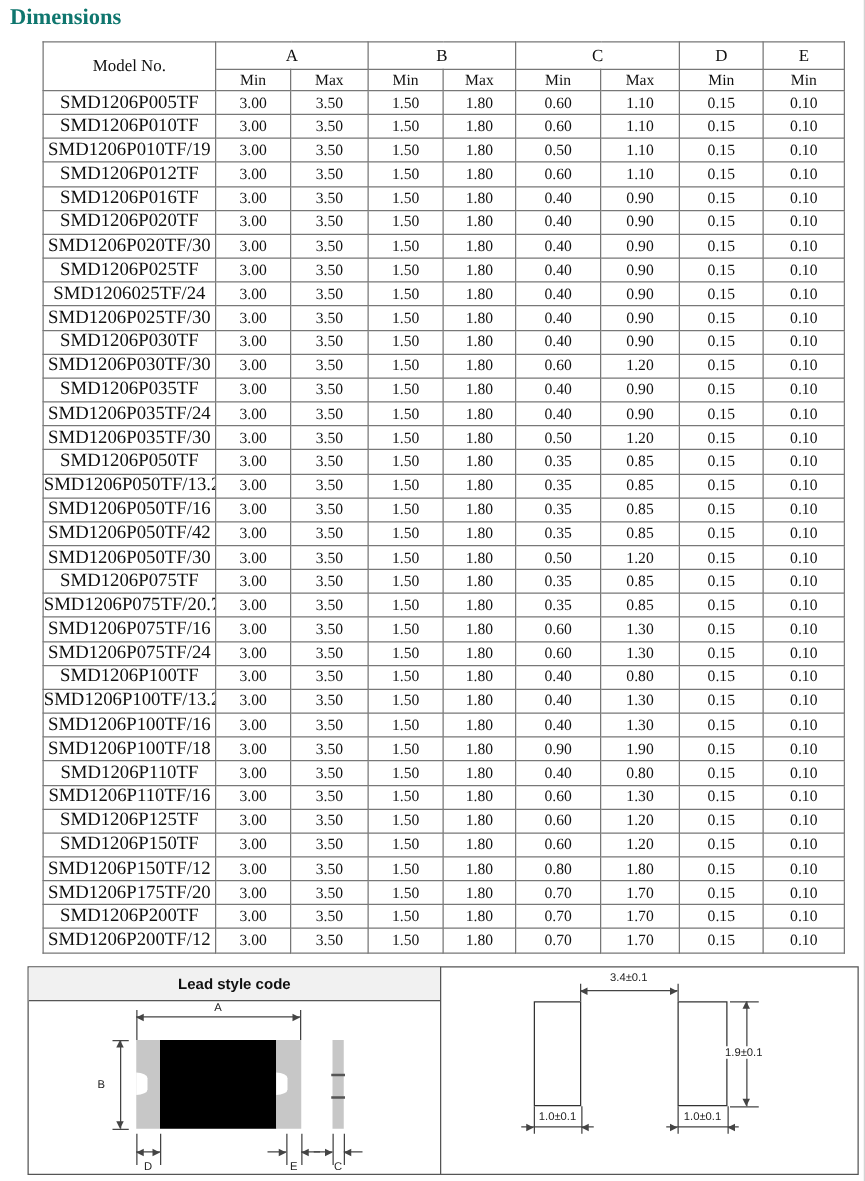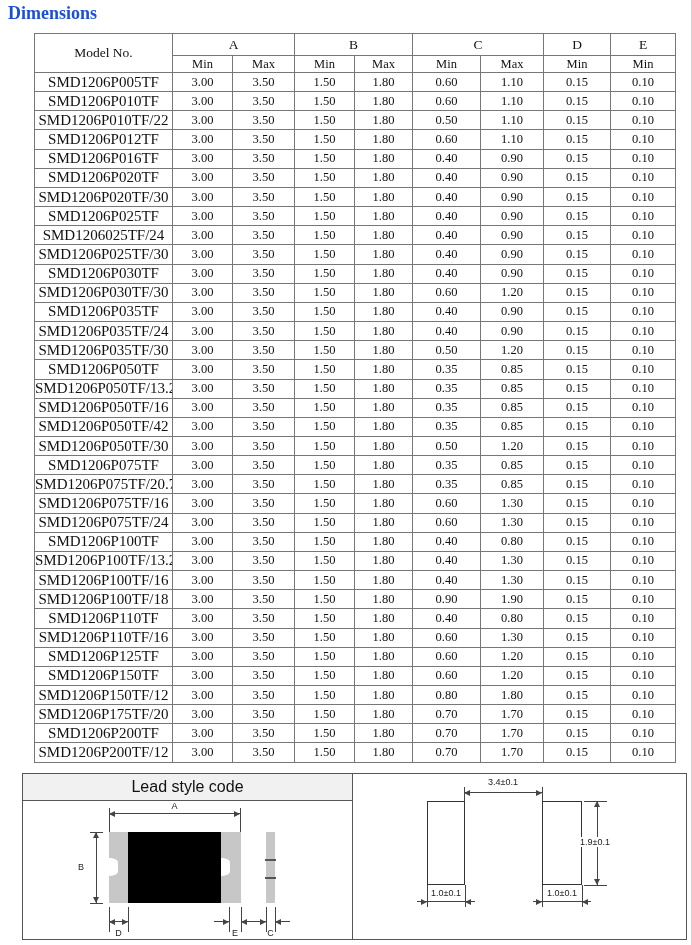--- a/index.html
+++ b/index.html
@@ -19,21 +19,21 @@
   table.dim thead tr.sub th { height:17px; font-size:12.5px; }
   table.dim td.model { font-size:15px; }
   
   .bottom-box { position:absolute; left:22px; top:773px; width:665px; height:167px;
                 font-family:"Liberation Sans", sans-serif; }
   .panel { position:absolute; top:0; height:167px; border:1px solid #555; background:#fff; }
   .panel.left  { left:0; width:331px; }
   .panel.right { left:330px; width:335px; }
   .panel-header { height:27px; border-bottom:1px solid #555; background:#f1f1f1;
                   display:flex; align-items:center; justify-content:center;
-                  font-weight:normal; font-size:16px; color:#111; }
+                  font-weight:bold; font-size:12px; color:#111; }
   .panel-body { position:relative; width:100%; height:138px; }
   .dlabel { position:absolute; font-size:9px; color:#222; text-align:center;
             font-family:"Liberation Sans", sans-serif; line-height:10px; }
   .hline { position:absolute; height:0; border-top:1px solid #444; }
   .vline { position:absolute; width:0; border-left:1px solid #444; }
   .thickline { position:absolute; background:#555; }
   .ah { position:absolute; width:0; height:0; }
   .ah.r { border-top:3px solid transparent; border-bottom:3px solid transparent; border-left:6px solid #444; }
   .ah.l { border-top:3px solid transparent; border-bottom:3px solid transparent; border-right:6px solid #444; }
   .ah.u { border-left:3px solid transparent; border-right:3px solid transparent; border-bottom:6px solid #444; }
@@ -44,21 +44,21 @@
            border-radius:0 18px 18px 0 / 0 9px 9px 0; }
   .sideview { position:absolute; top:31px; height:71px; background:#c7c7c7; }
   .pad { position:absolute; top:27px; height:84px; background:#fff; border:1px solid #333; }
   .wbg { background:#fff; z-index:3; padding:0 1px; }
 </style>
 </head>
 <body>
 
 <div class="page">
 
-  <div class="doc-title" style="color: #1d4ed8;">Dimensions</div>
+  <div class="doc-title" style="color: #0f766e;">Dimensions</div>
 
   <table class="dim">
     <colgroup>
       <col style="width:138px">
         <col style="width:60px">
         <col style="width:62px">
       <col style="width:60px">
         <col style="width:58px">
         <col style="width:68px">
       <col style="width:63px">
@@ -102,21 +102,21 @@
           <td>3.00</td>
           <td>3.50</td>
           <td>1.50</td>
           <td>1.80</td>
           <td>0.60</td>
           <td>1.10</td>
           <td>0.15</td>
           <td>0.10</td>
         </tr>
         <tr>
-          <td class="model">SMD1206P010TF/22</td>
+          <td class="model">SMD1206P010TF/19</td>
           <td>3.00</td>
           <td>3.50</td>
           <td>1.50</td>
           <td>1.80</td>
           <td>0.50</td>
           <td>1.10</td>
           <td>0.15</td>
           <td>0.10</td>
         </tr>
         <tr>

